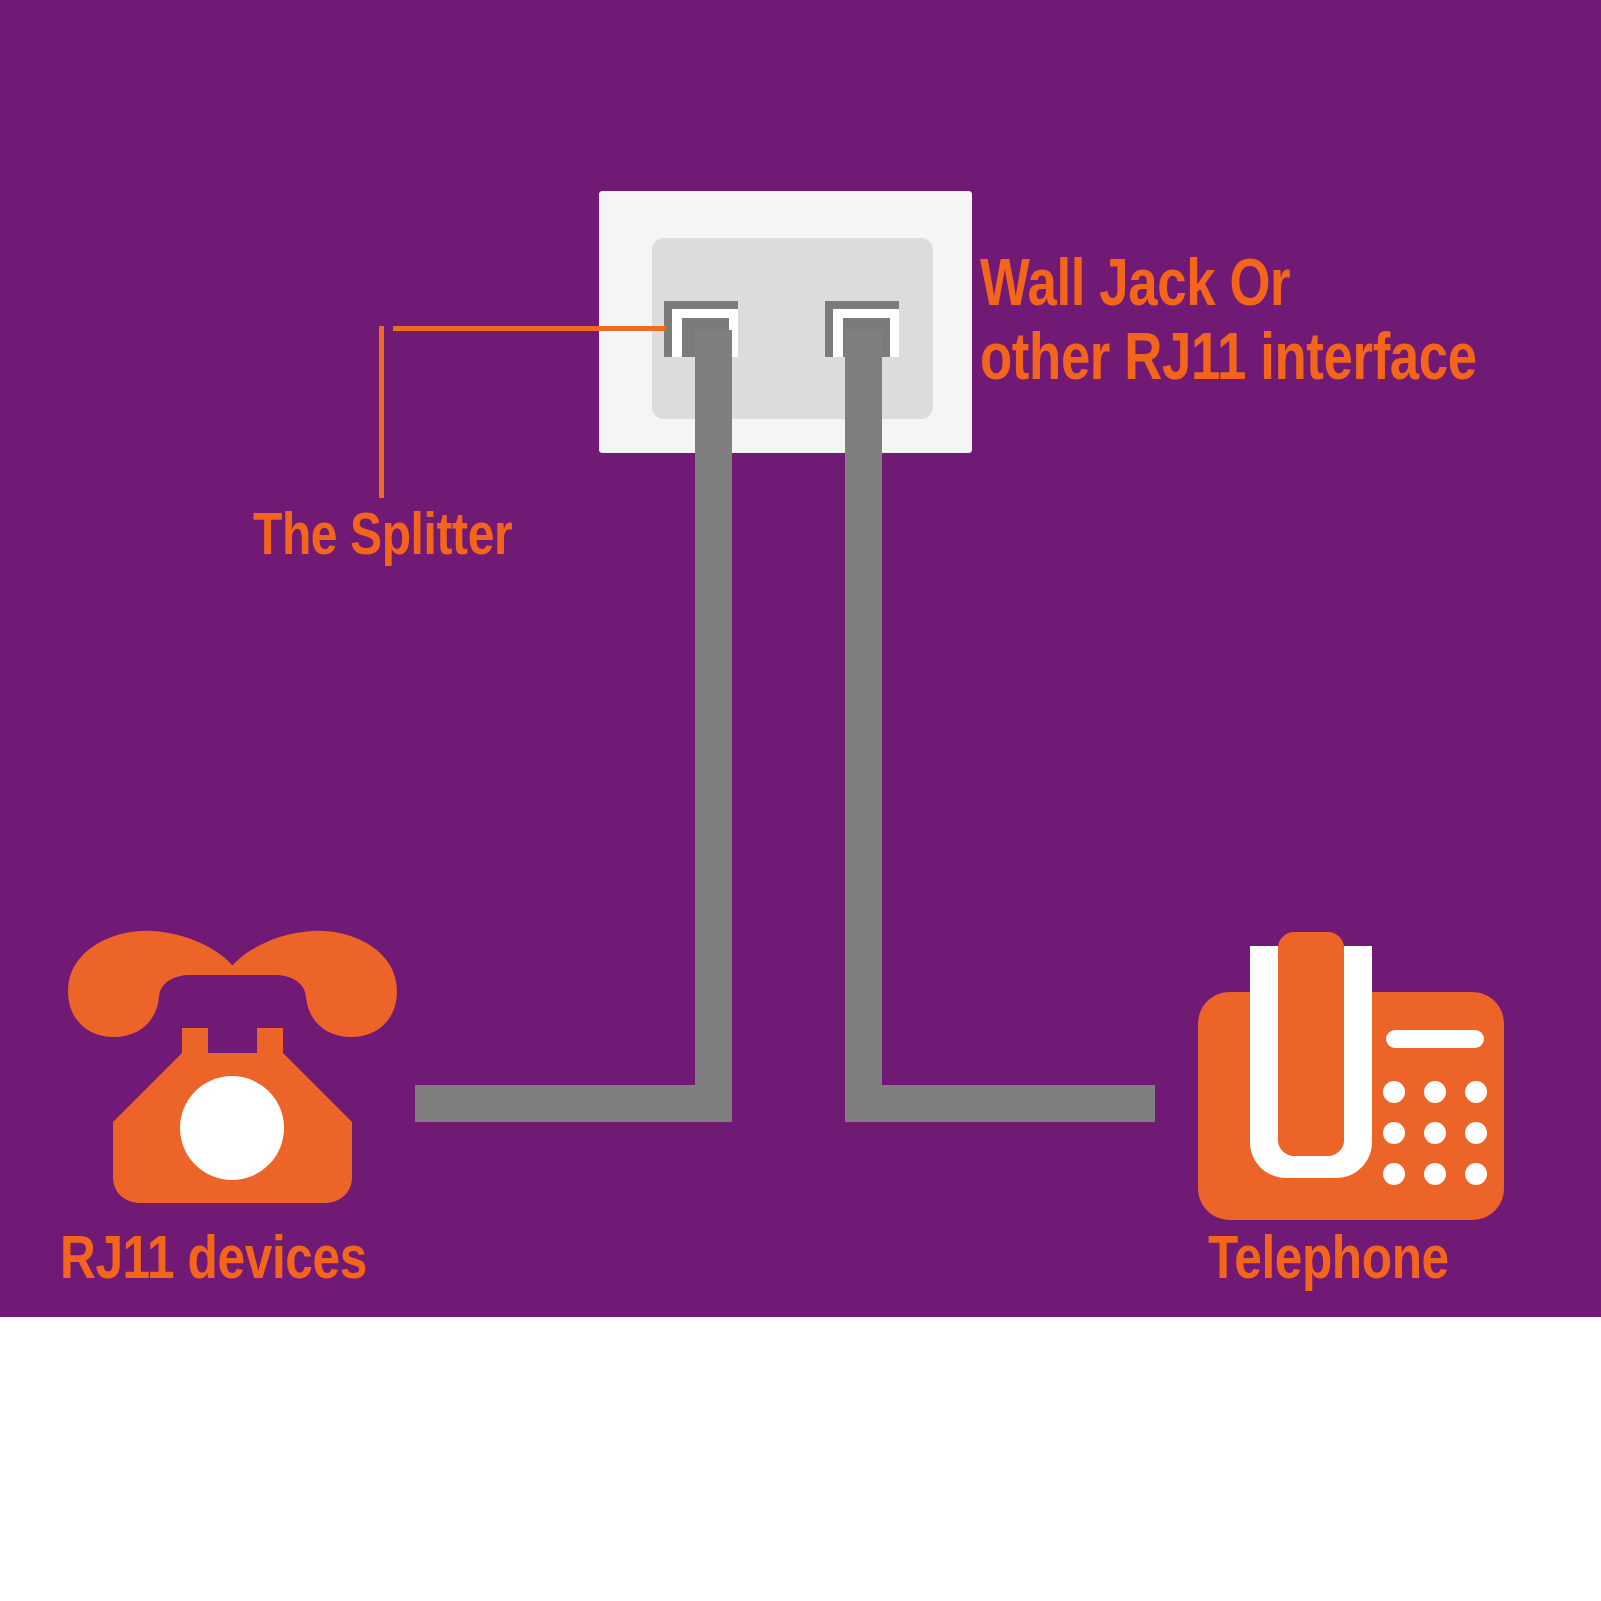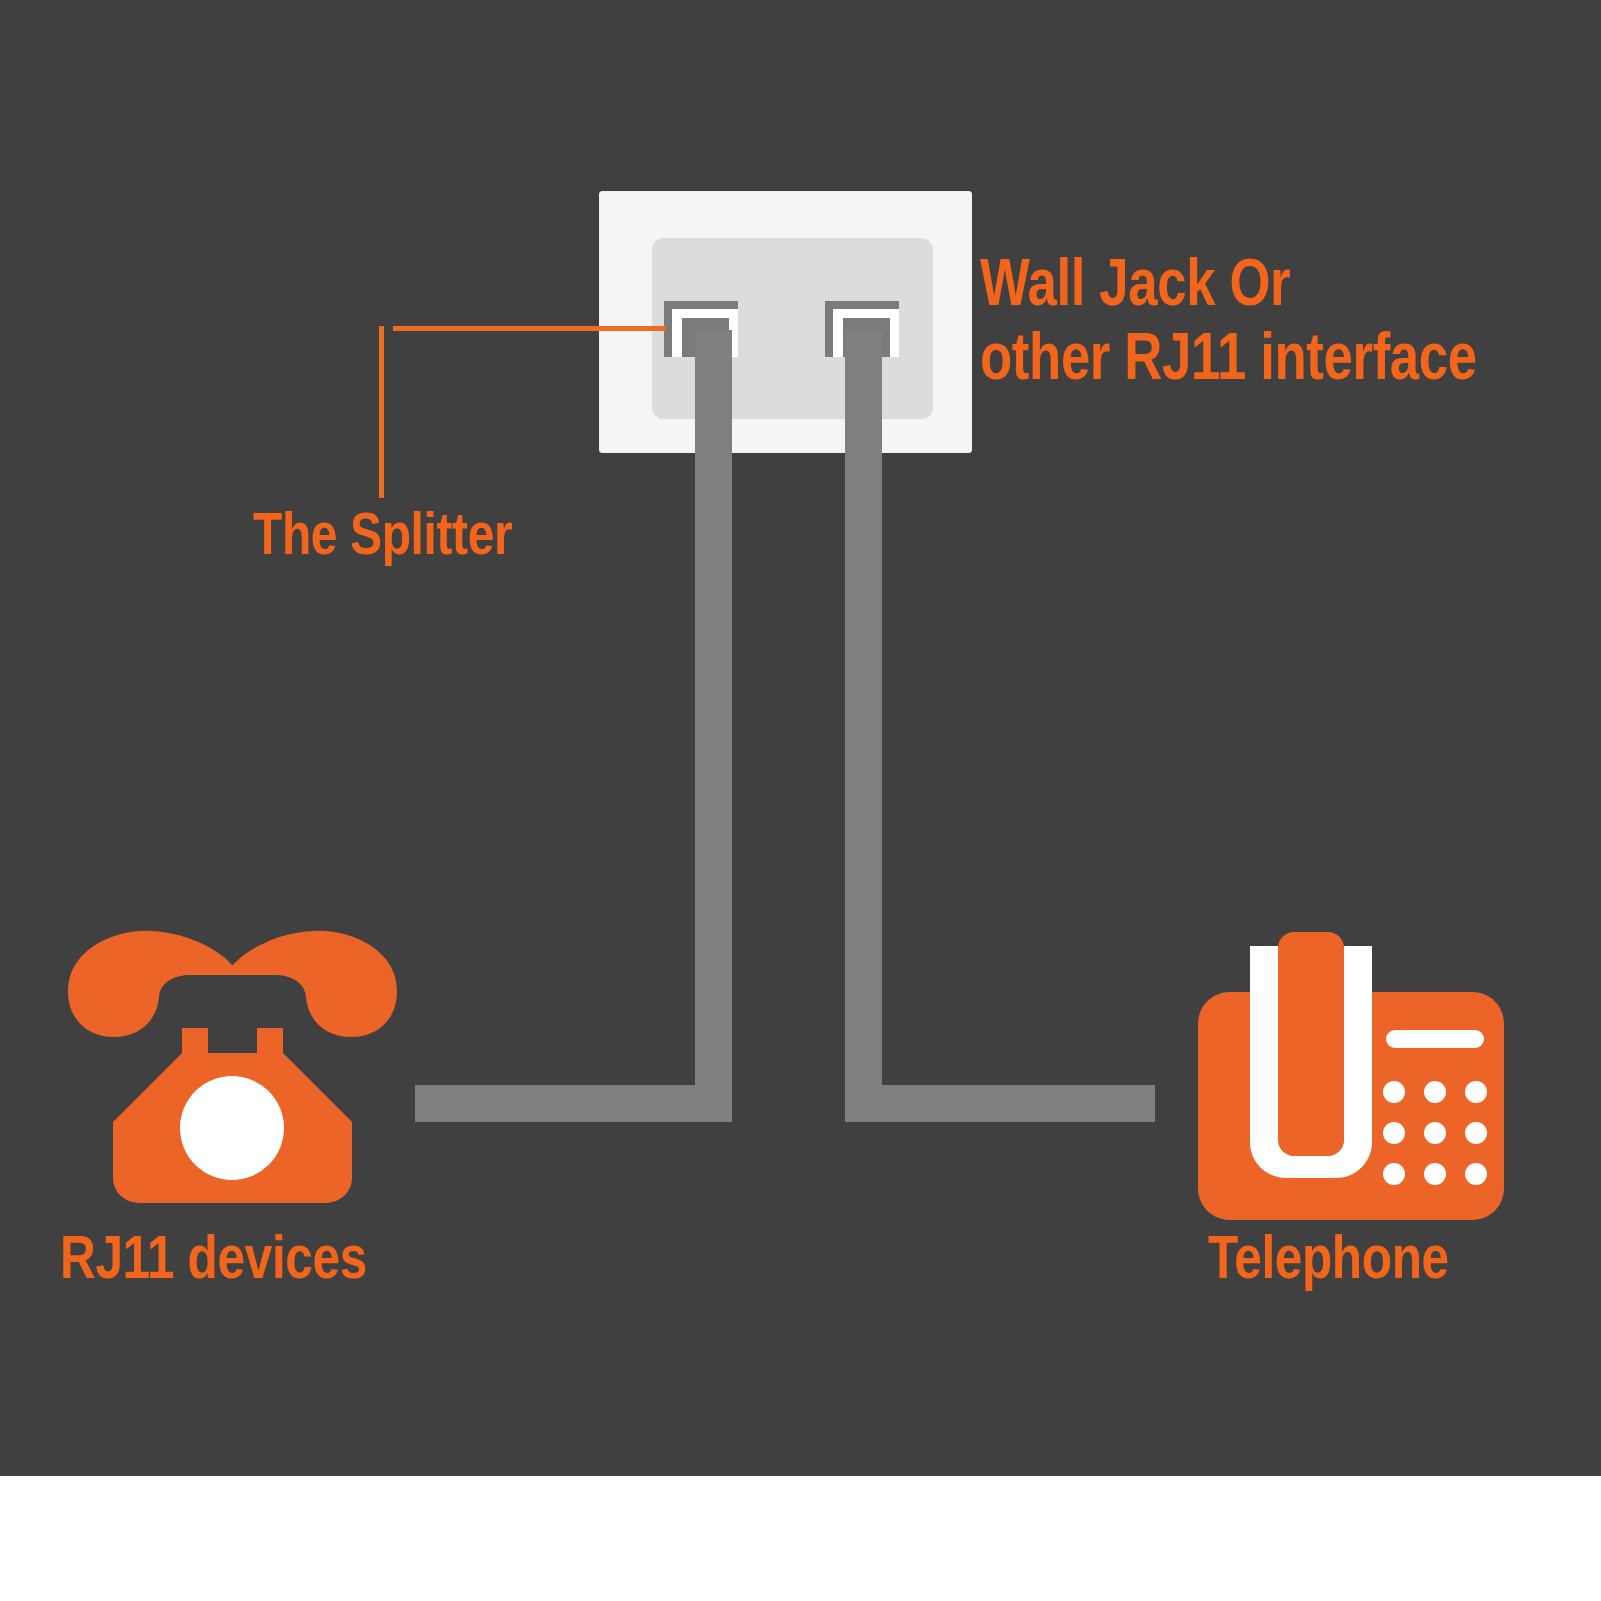--- a/index.html
+++ b/index.html
@@ -7,22 +7,22 @@
     margin: 0;
     padding: 0;
     background: #ffffff;
   }
   body {
     font-family: "Liberation Sans", sans-serif;
   }
   #stage {
     position: relative;
     width: 1601px;
-    height: 1476px;
-    background: #404040;
+    height: 1317px;
+    background: #701a75;
     overflow: hidden;
   }
 
   
   .faceplate-outer {
     position: absolute;
     left: 599px;
     top: 191px;
     width: 373px;
     height: 262px;

